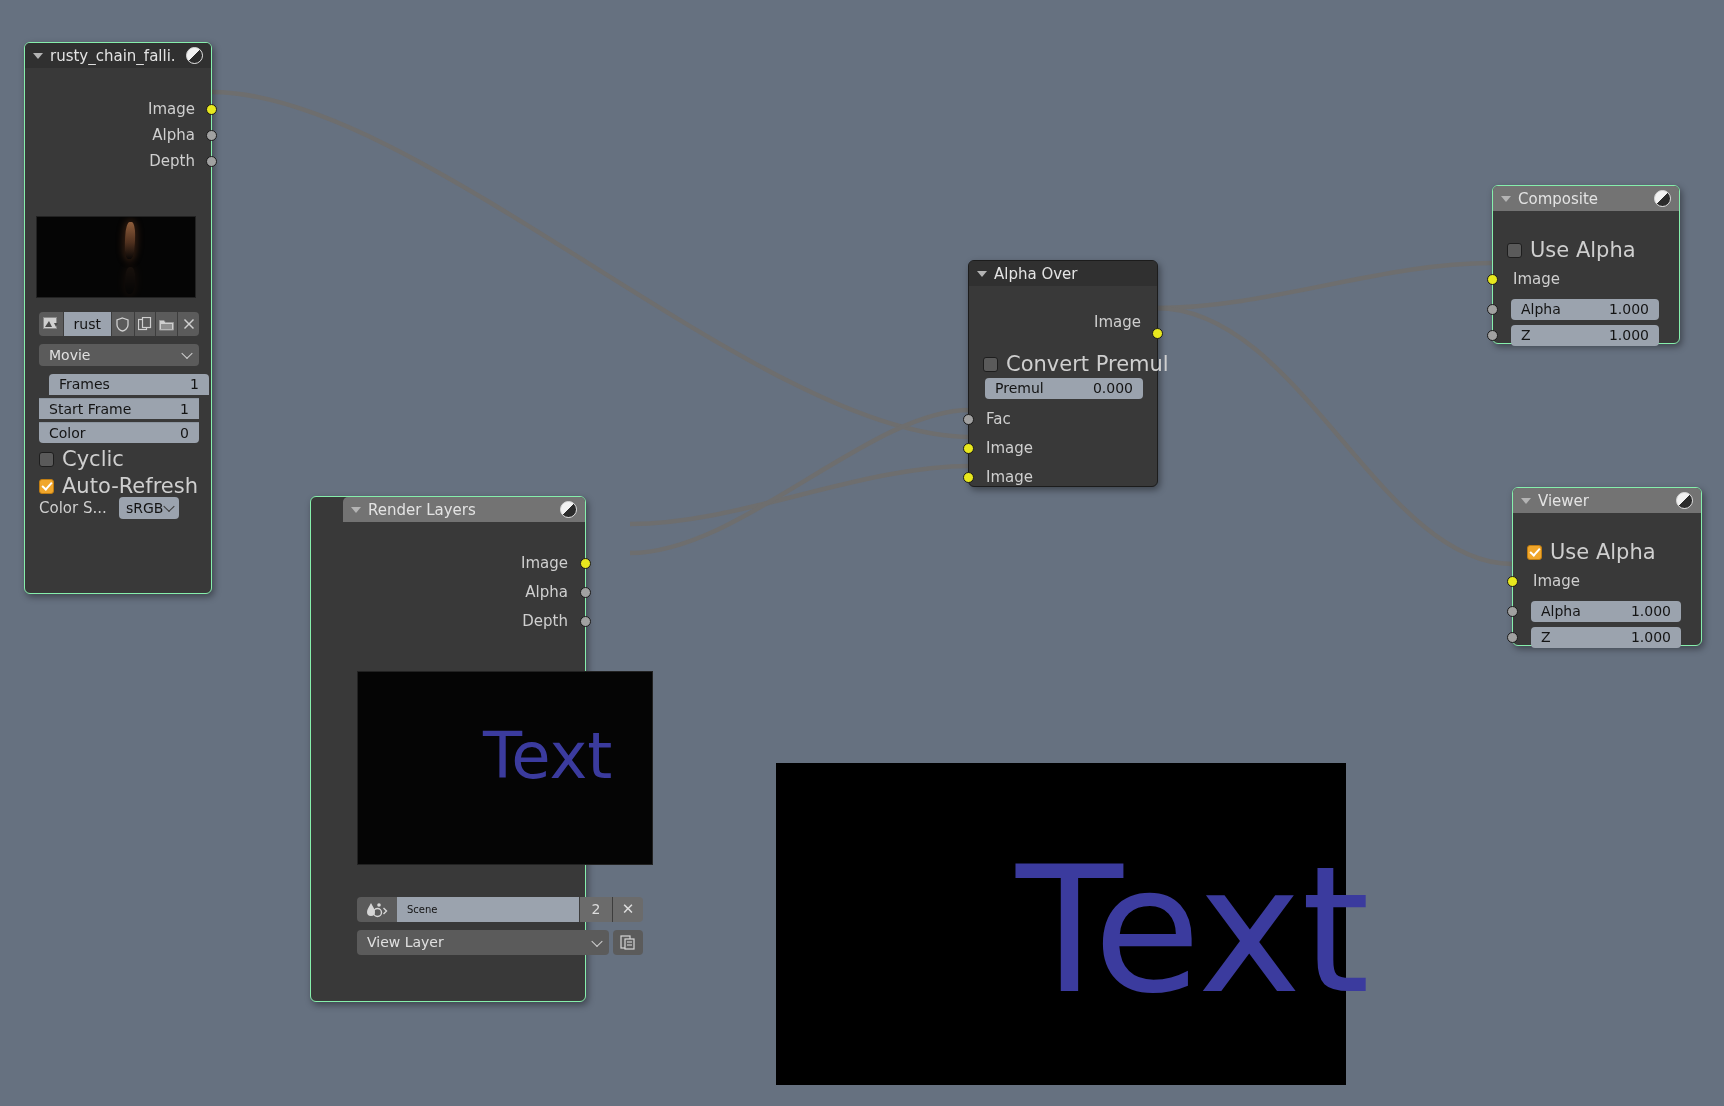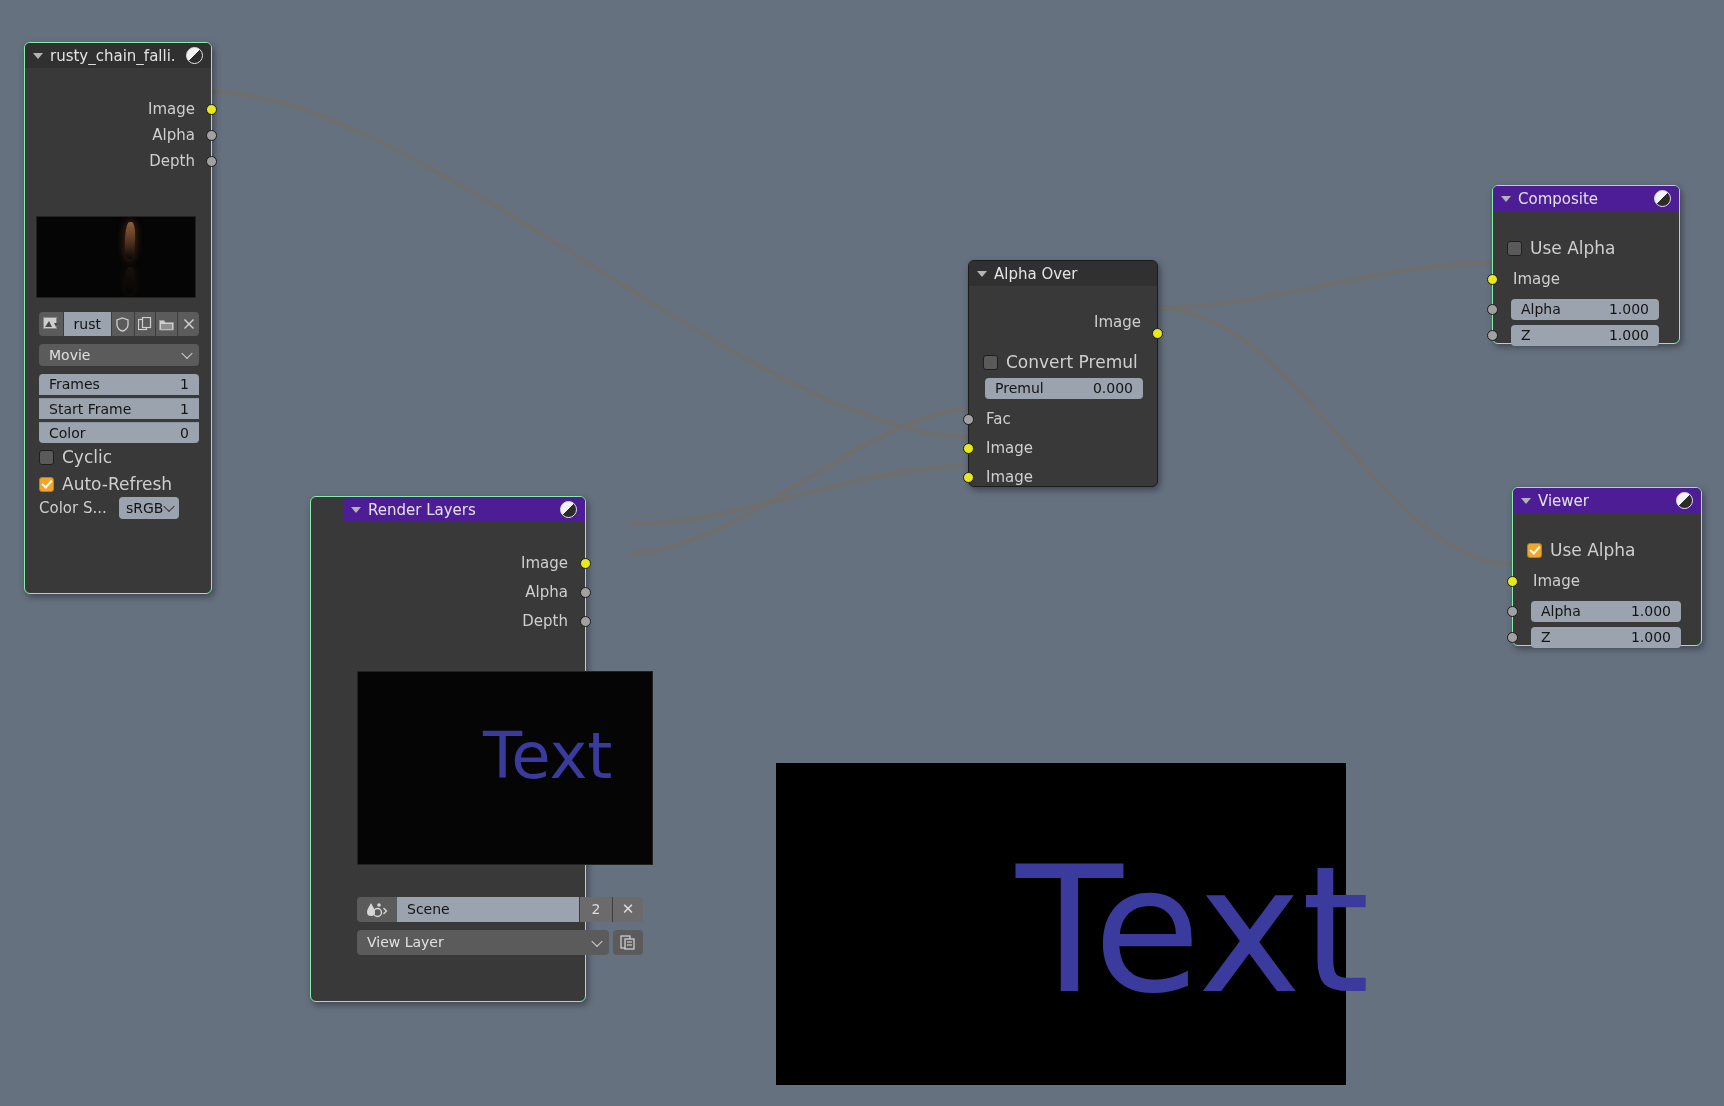--- a/index.html
+++ b/index.html
@@ -47,21 +47,21 @@
   .node-header {
     height: 25px;
     background: #303030;
     border-radius: 5px 5px 0 0;
     display: flex;
     align-items: center;
     padding: 0 8px;
     box-sizing: border-box;
     position: relative;
   }
-  .node-header.lighter { background: #4c1d95; }
+  .node-header.lighter { background: #737373; }
   .tri {
     width: 0; height: 0;
     border-left: 5px solid transparent;
     border-right: 5px solid transparent;
     border-top: 6px solid #b4b4b4;
     margin-right: 7px;
     flex: none;
   }
   .node-title {
     font-size: 15px;
@@ -162,21 +162,21 @@
     content: "";
     position: absolute;
     left: 4px; top: 0px;
     width: 4px; height: 8px;
     border-right: 2px solid #fff;
     border-bottom: 2px solid #fff;
     transform: rotate(42deg);
   }
   .cb-label {
     margin-left: 8px;
-    font-size: 17px;
+    font-size: 21px;
     color: #cfcfcf;
     white-space: nowrap;
   }
 
   
   .thumb {
     position: absolute;
     background: #050505;
     border: 1px solid #222;
     box-sizing: border-box;
@@ -229,21 +229,21 @@
 
   
   .scene-row { position: absolute; display: flex; align-items: center; height: 25px; }
   .scene-icon {
     background: #5b5b5b; height: 25px; width: 40px;
     border-radius: 4px 0 0 4px;
     display: flex; align-items: center; justify-content: center;
     position: relative;
   }
   .scene-name {
-    background: #9ba3ae; color: #141414; font-size: 14px;
+    background: #9ba3ae; color: #141414; font-size: 10px;
     height: 25px; line-height: 25px; padding: 0 10px;
     flex: 1 1 auto;
   }
   .scene-count {
     background: #6b6b6b; color: #ddd; font-size: 14px;
     height: 25px; line-height: 25px; width: 32px; text-align: center;
     border-left: 1px solid #3d3d3d;
   }
   .scene-x {
     background: #6b6b6b; color: #ddd; font-size: 15px;
@@ -328,21 +328,21 @@
           <line x1="10.5" y1="1.5" x2="1.5" y2="10.5" stroke="#cfcfcf" stroke-width="1.5"></line>
         </svg>
       </div>
     </div>
 
     <div class="dd" style="left:14px; top:276px; width:160px;">
       <span class="ddl">Movie</span>
       <span class="chev"></span>
     </div>
 
-    <div class="prop group-top" style="left:14px; top:306px; width:160px;">
+    <div class="prop group-top" style="left:24px; top:306px; width:160px;">
       <span class="pl">Frames</span>
       <span class="pv">1</span>
     </div>
     <div class="prop group-mid sep" style="left:14px; top:330px; width:160px;">
       <span class="pl">Start Frame</span>
       <span class="pv">1</span>
     </div>
     <div class="prop group-bottom sep" style="left:14px; top:354px; width:160px;">
       <span class="pl">Color</span>
       <span class="pv">0</span>

